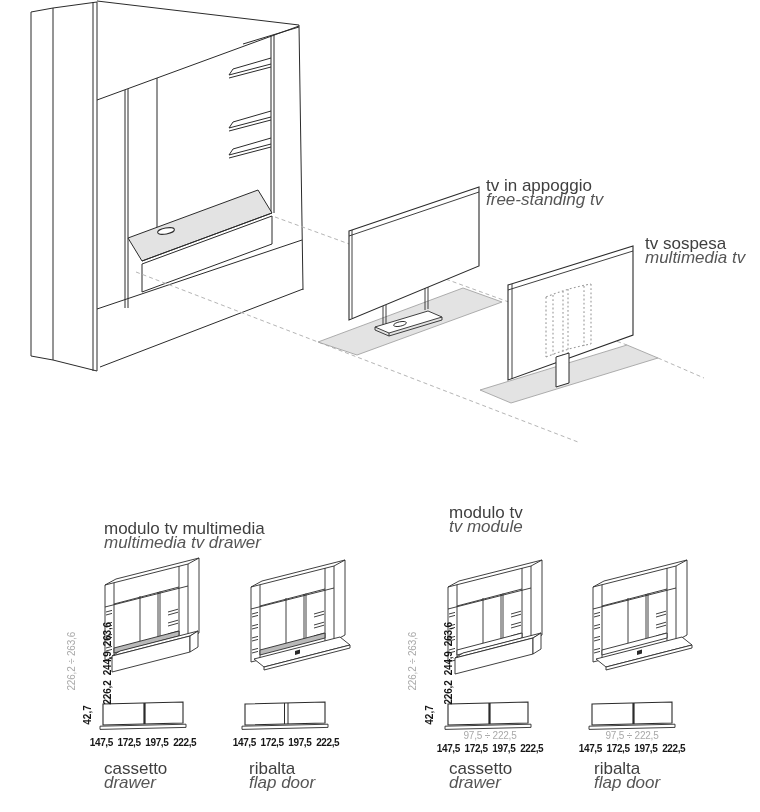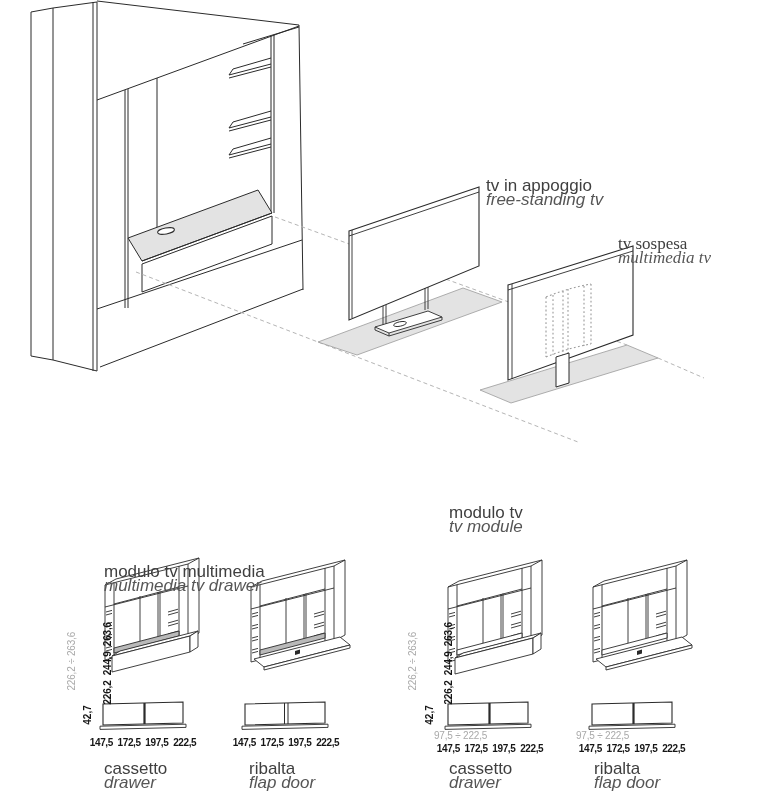--- a/index.html
+++ b/index.html
@@ -8,21 +8,21 @@
   svg{position:absolute;left:0;top:0;}
   .lbl{position:absolute;font-size:17px;line-height:14px;color:#3f3f3f;}
   .lbl .en{font-style:italic;color:#565656;}
   .dimv{position:absolute;width:115px;transform:rotate(-90deg);font-size:10px;line-height:12px;white-space:pre;}
   .dimv .light{color:#a9a9a9;padding-left:14px;letter-spacing:-0.2px;}
   .dimv .bold{color:#161616;font-weight:700;letter-spacing:-0.2px;}
   .dimv42{position:absolute;width:30px;transform:rotate(-90deg);font-size:10px;line-height:12px;
           font-weight:700;color:#161616;text-align:center;}
   .dimrow{position:absolute;width:112px;text-align:center;font-size:10px;font-weight:700;
           color:#161616;white-space:pre;letter-spacing:-0.4px;}
-  .dimrow-light{position:absolute;width:112px;text-align:left;font-size:10px;font-weight:400;
+  .dimrow-light{position:absolute;width:112px;text-align:center;font-size:10px;font-weight:400;
           color:#a9a9a9;white-space:pre;letter-spacing:-0.2px;}
 </style>
 </head>
 <body>
 
 <svg width="760" height="812" viewBox="0 0 760 812">
   <defs>
     <g id="modframe" stroke="#2b2b2b" stroke-width="0.9" fill="none">
       <path d="M3,25 L14,19 L97,-2 L86,4 Z" fill="#ffffff"></path>
       <path d="M3,25 L3,100 M12,22.7 L12,97.7 M3,100 L12,97.7"></path>
@@ -144,26 +144,26 @@
   <g transform="translate(592,702)">
     <use href="#lowcab"></use>
       <line x1="41.5" y1="1" x2="41.5" y2="22" stroke="#2b2b2b" stroke-width="2.2"></line>
   </g>
 </svg>
 
 <div class="lbl" style="left:486px;top:179px;">
   <div>tv in appoggio</div>
   <div class="en">free-standing tv</div>
 </div>
-<div class="lbl" style="left:618px;top:237px;font-family:Liberation Serif, serif;">
+<div class="lbl" style="left:645px;top:237px;">
   <div>tv sospesa</div>
   <div class="en">multimedia tv</div>
 </div>
 
-<div class="lbl" style="left:104px;top:522px;margin-top:43px;">
+<div class="lbl" style="left:104px;top:522px;">
   <div>modulo tv multimedia</div>
   <div class="en">multimedia tv drawer</div>
 </div>
 <div class="lbl" style="left:449px;top:506px;">
   <div>modulo tv</div>
   <div class="en">tv module</div>
 </div>
 
 <div class="dimv" style="left:26px;top:605px;">
   <div class="light">226,2 ÷ 263,6</div>

